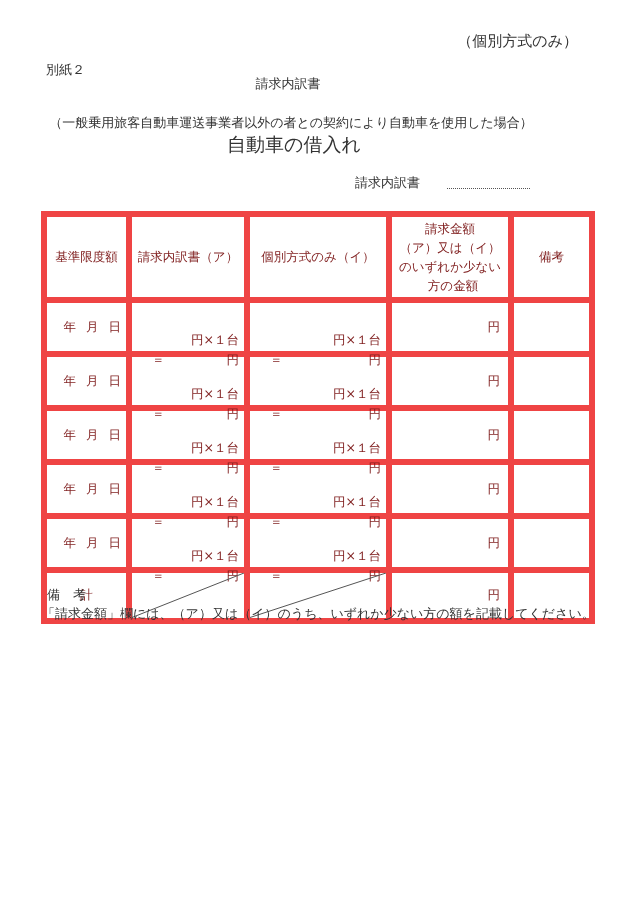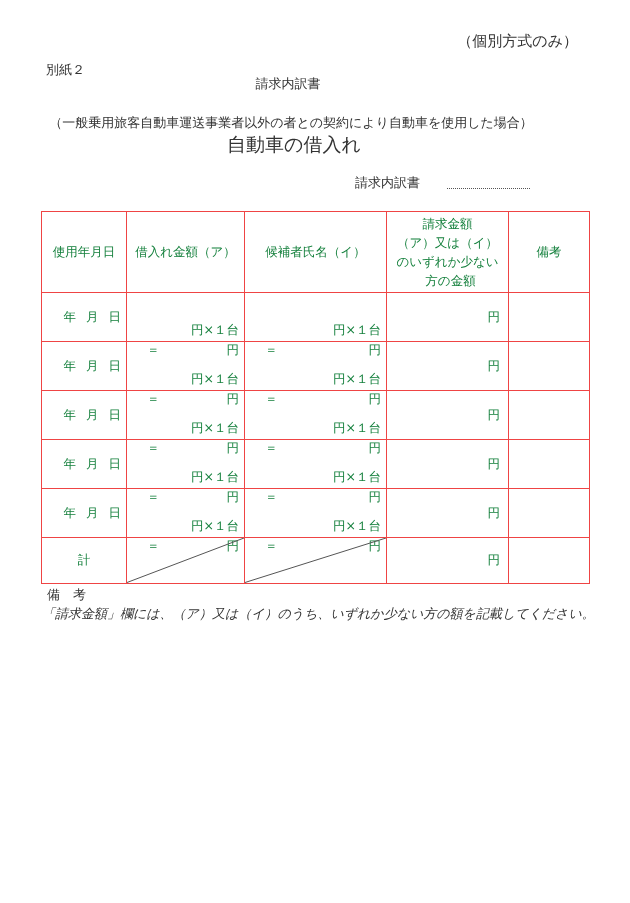--- a/index.html
+++ b/index.html
@@ -30,25 +30,25 @@
 
     table.breakdown {
       position: absolute;
       left: 41px;
       top: 211px;
       width: 548px;
       border-collapse: collapse;
       table-layout: fixed;
     }
     table.breakdown td, table.breakdown th {
-      border: 1px solid #ef4444;
+      border: 6px solid #ef4444;
       padding: 0;
       font-weight: normal;
       font-size: 12.5px;
-      color: #15803d;
+      color: #7f1d1d;
       position: relative;
     }
     table.breakdown thead th {
       height: 80px;
       text-align: center;
       vertical-align: middle;
     }
     .hdr-claim {
       line-height: 19px;
       font-size: 12.5px;
@@ -79,21 +79,21 @@
     }
     .claim-cell { text-align: right; padding-right: 8px !important; }
     .total-label { text-align: center; }
     .diag-svg {
       position: absolute;
       left: 0; top: 0;
       width: 100%; height: 100%;
     }
     .remarks-title { top: 586px; left: 47px; font-size: 13px; }
     .remarks-title span { margin-right: 13px; }
-    .remarks-text { top: 605px; left: 42px; font-size: 13px; font-style: italic; }
+    .remarks-text { top: 605px; left: 42px; font-size: 13px; }
   </style>
 </head>
 <body>
 
 <div class="abs corner-note">（個別方式のみ）</div>
 <div class="abs attachment">別紙２</div>
 <div class="abs title">請求内訳書</div>
 <div class="abs subtitle">（一般乗用旅客自動車運送事業者以外の者との契約により自動車を使用した場合）</div>
 <div class="abs subtitle2">自動車の借入れ</div>
 <div class="abs candidate-label">請求内訳書</div>
@@ -102,23 +102,23 @@
 <table class="breakdown">
   <colgroup>
     <col style="width:85px">
     <col style="width:118px">
     <col style="width:142px">
     <col style="width:122px">
     <col style="width:81px">
   </colgroup>
   <thead>
     <tr>
-      <th>使用年月日</th>
-      <th>借入れ金額（ア）</th>
-      <th>候補者氏名（イ）</th>
+      <th>基準限度額</th>
+      <th>請求内訳書（ア）</th>
+      <th>個別方式のみ（イ）</th>
       <th>
         <div class="hdr-claim">
           <div>請求金額</div>
           <div>（ア）又は（イ）</div>
           <div>のいずれか少ない</div>
           <div style="text-align:center;padding-left:6px;">方の金額</div>
         </div>
       </th>
       <th>備考</th>
     </tr>

